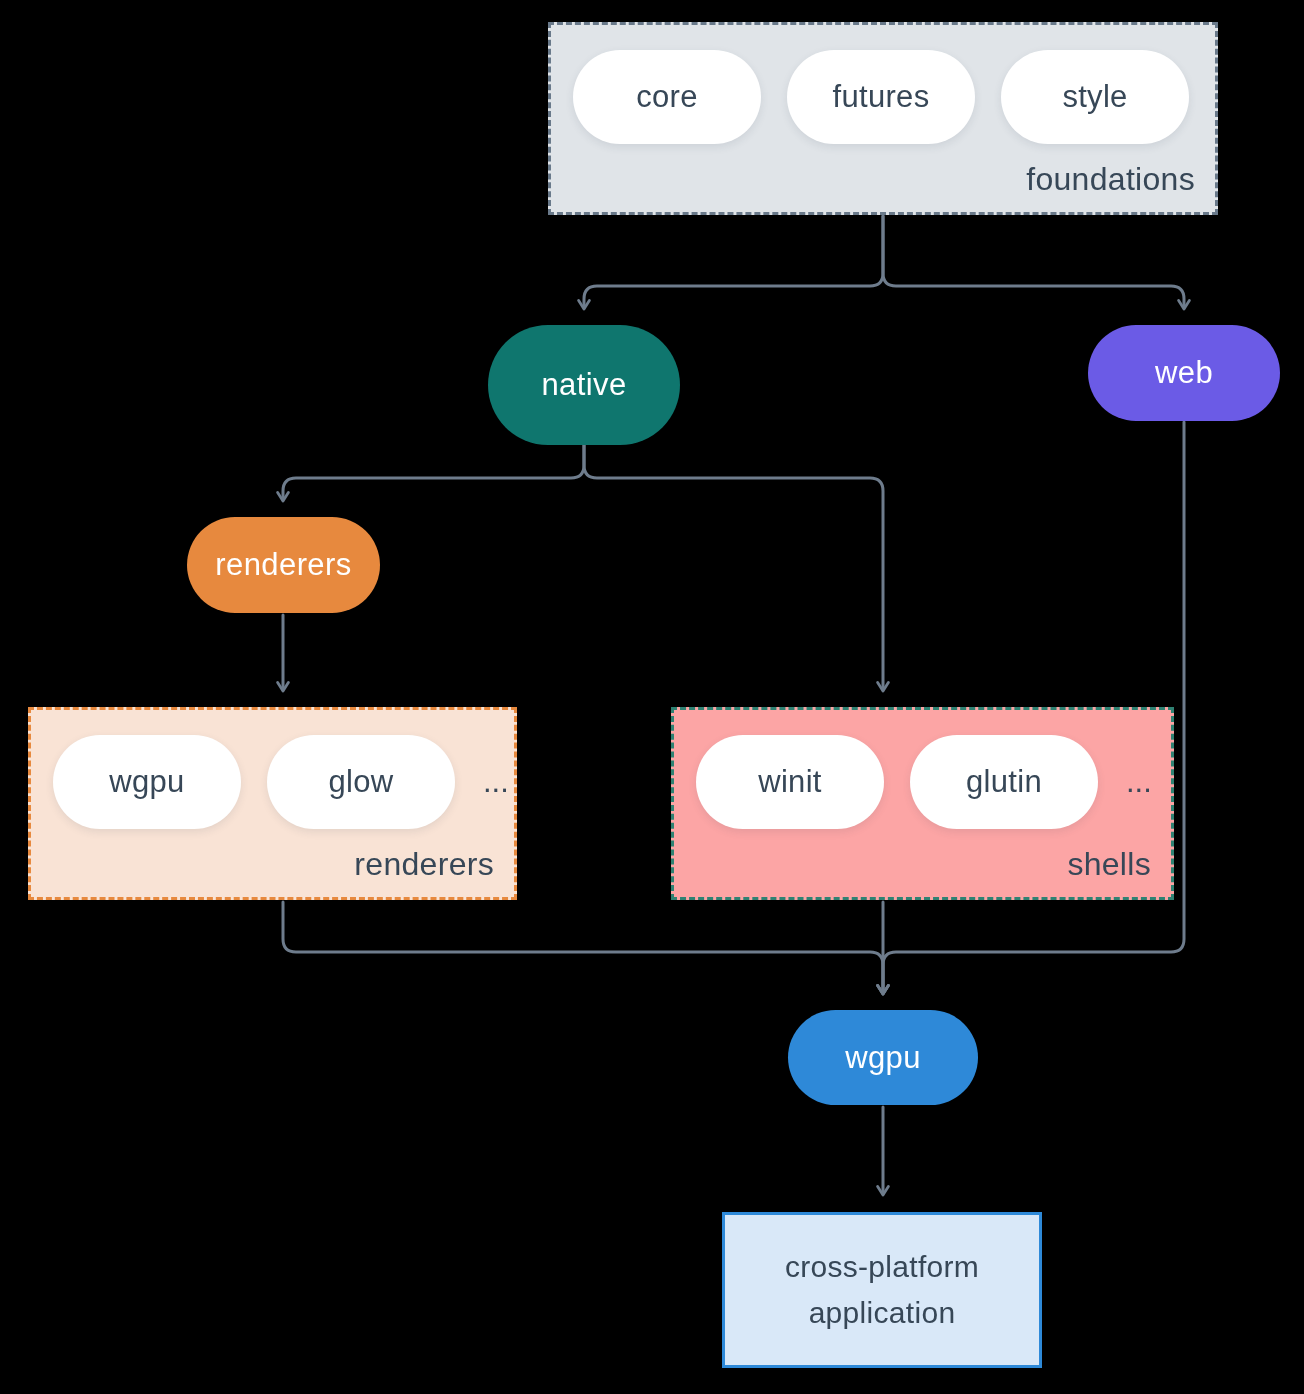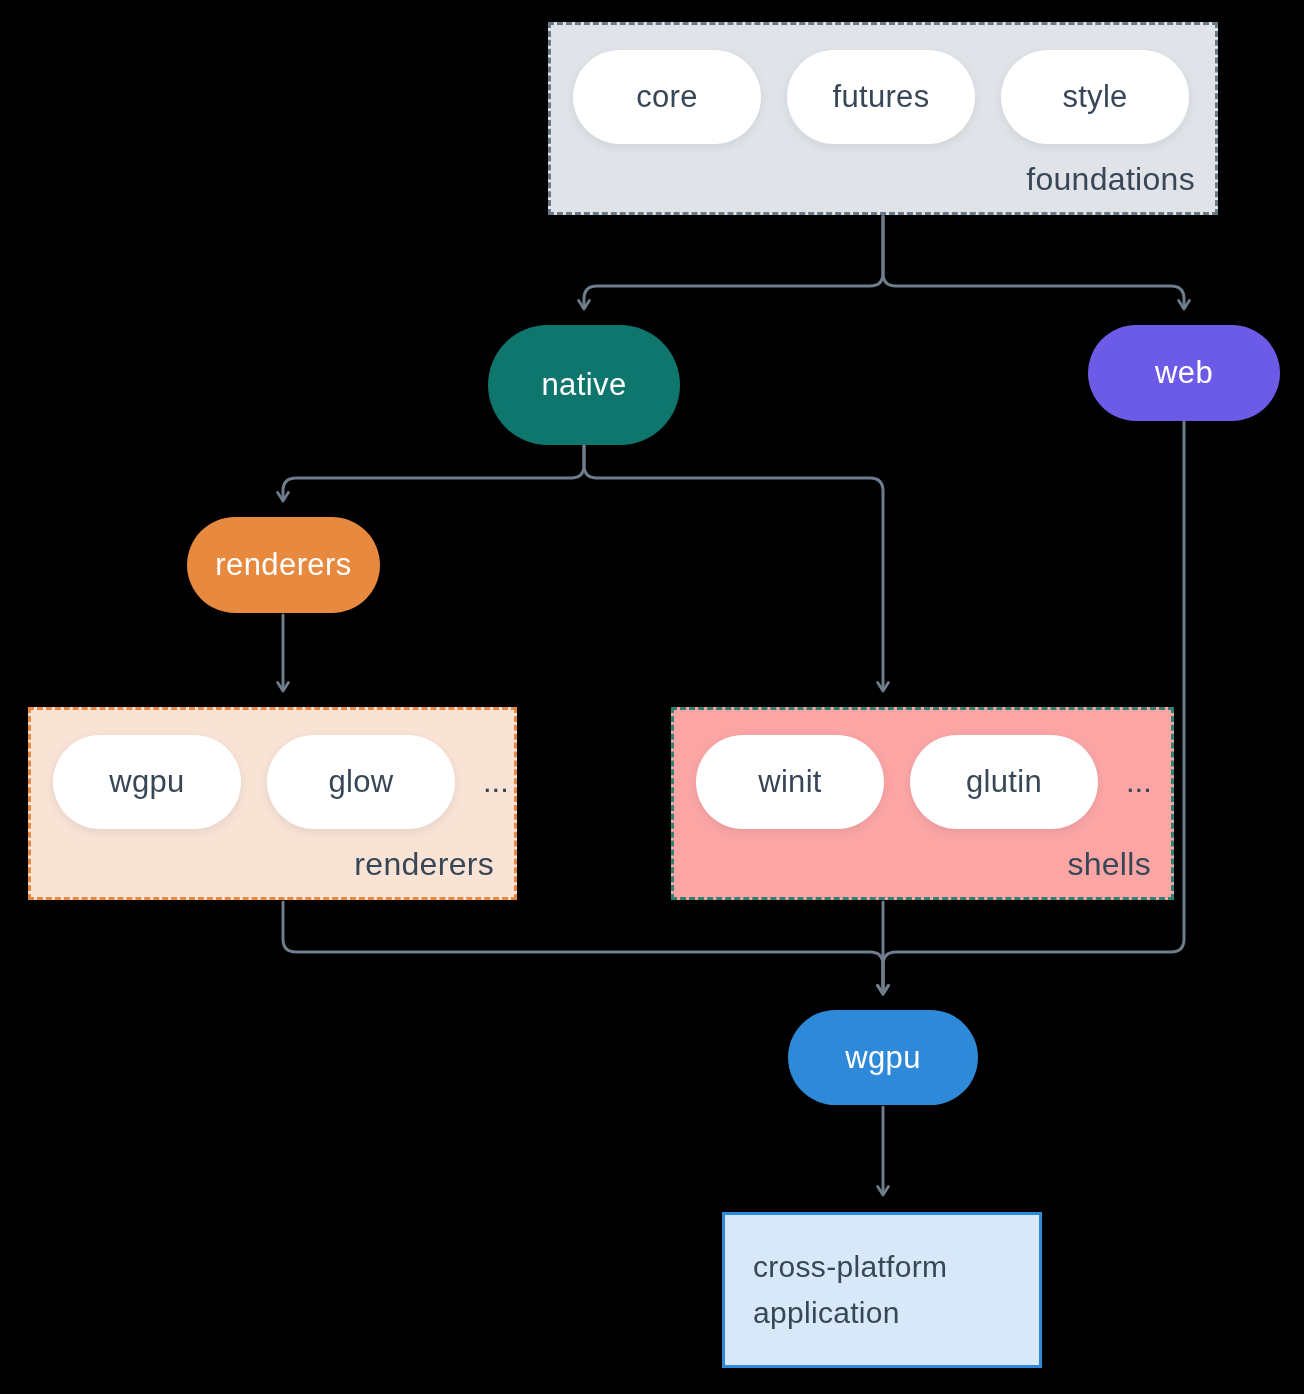--- a/index.html
+++ b/index.html
@@ -35,21 +35,21 @@
   .node-native{left:488px;top:325px;width:192px;height:120px;background:#0f766e;}
   .node-web{left:1088px;top:325px;width:192px;height:96px;background:#6B5BE6;}
   .node-graphics{left:187px;top:517px;width:193px;height:96px;background:#E7893E;}
   .node-iced{left:788px;top:1010px;width:190px;height:95px;background:#2E89D8;}
 
   .dots{font-size:31px;color:#374757;margin-left:2px;}
 
   .appbox{
     position:absolute;left:722px;top:1212px;width:320px;height:156px;box-sizing:border-box;
     background:#D9E8F8;border:3px solid #2E89D8;
-    display:flex;align-items:center;justify-content:center;text-align:left;
+    display:flex;align-items:center;justify-content:center;text-align:center;
     font-size:30px;line-height:1.55;color:#374757;letter-spacing:.3px;
     padding:0 28px;
   }
 </style>
 </head>
 <body>
 
 <div class="canvas">
 
   <svg class="wires" viewBox="0 0 1304 1394">

